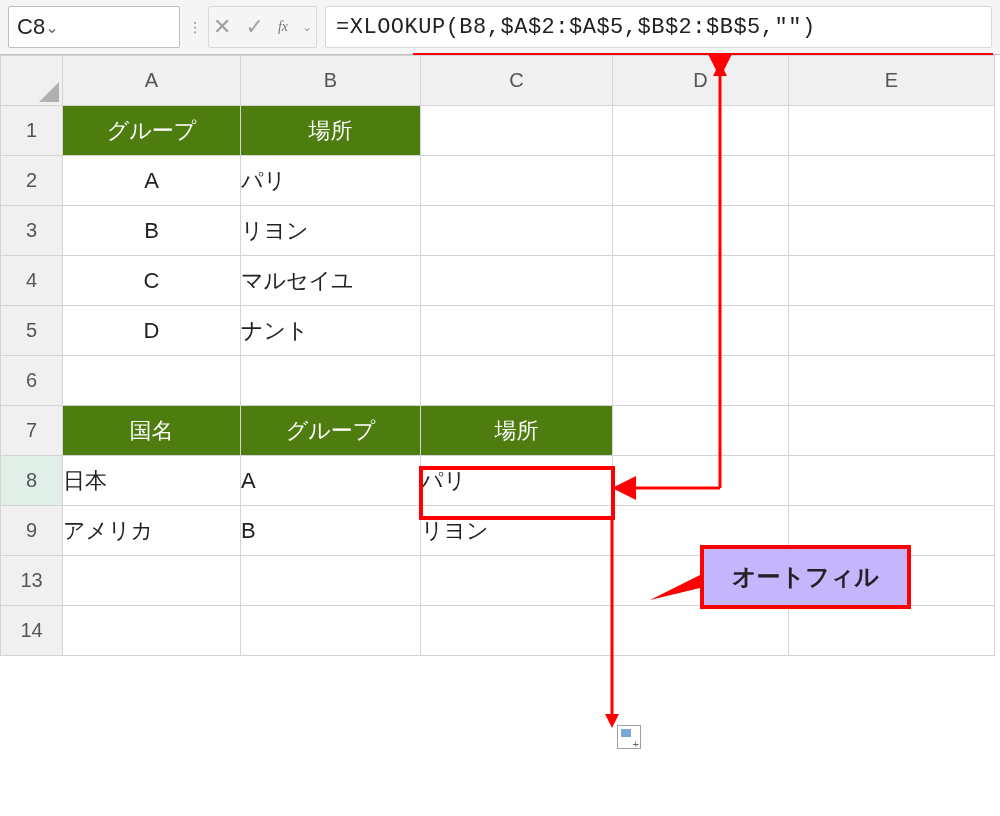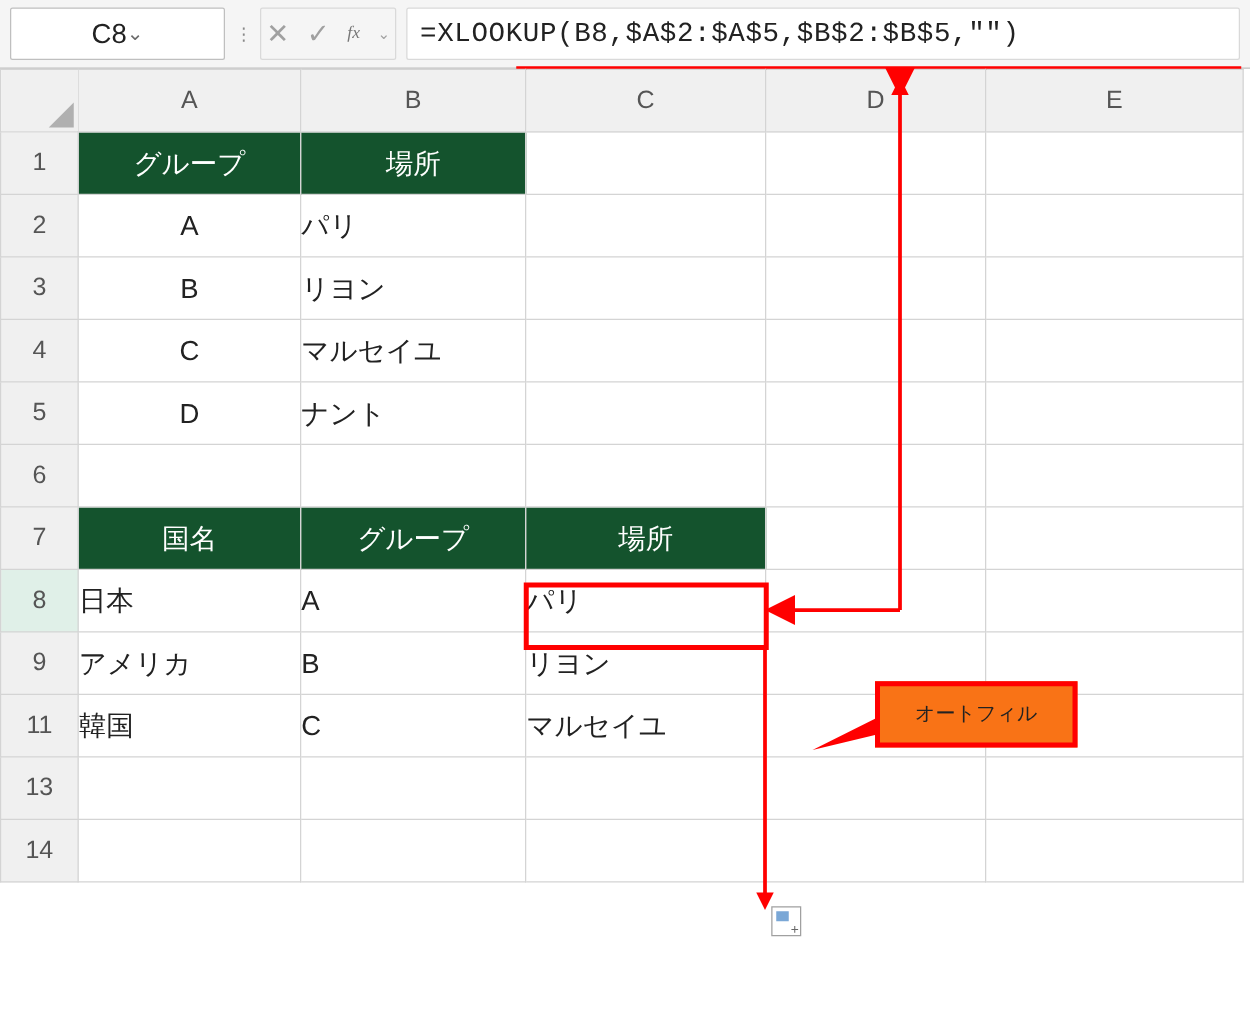--- a/index.html
+++ b/index.html
@@ -22,21 +22,21 @@
     gap: 8px;
   }
   .name-box {
     width: 172px;
     height: 42px;
     background: #fff;
     border: 1px solid #bfbfbf;
     border-radius: 2px;
     display: flex;
     align-items: center;
-    justify-content: center;
+    justify-content: flex-start;
     padding: 0 8px;
     font-size: 22px;
   }
   .name-box .chev { color: #6a6a6a; font-size: 16px; }
   .fbar-icons {
     display: flex;
     align-items: center;
     gap: 14px;
     color: #a0a0a0;
     font-size: 22px;
@@ -99,41 +99,41 @@
     position: absolute;
     right: 3px; bottom: 3px;
     width: 0; height: 0;
     border-style: solid;
     border-width: 0 0 20px 20px;
     border-color: transparent transparent #b0b0b0 transparent;
   }
   .cell { padding: 0 8px; }
   .cell.center { text-align: center; }
   .hdr-cell {
-    background: #14532d;
+    background: #4d7c0f;
     color: #fff;
     text-align: center;
   }
   .colA { width: 178px; }
   .colB { width: 180px; }
   .colC { width: 192px; }
   .colD { width: 176px; }
   .colE { width: 206px; }
   
   .red-box {
     position: absolute;
     border: 4px solid #ff0000;
     pointer-events: none;
   }
   .annot-label {
     position: absolute;
-    background: #f97316;
+    background: #c4b5fd;
     border: 4px solid #ff0000;
-    font-weight: normal;
-    font-size: 16px;
+    font-weight: bold;
+    font-size: 24px;
     padding: 12px 28px;
   }
   svg.anno {
     position: absolute;
     pointer-events: none;
   }
   .autofill-icon {
     position: absolute;
     width: 24px;
     height: 24px;
@@ -258,28 +258,20 @@
   </tr>
   <tr>
     <th class="row-hd">9</th>
     <td class="cell">アメリカ</td>
     <td class="cell">B</td>
     <td class="cell">リヨン</td>
     <td class="cell"></td>
     <td class="cell"></td>
   </tr>
   <tr>
-    <th class="row-hd">11</th>
-    <td class="cell">韓国</td>
-    <td class="cell">C</td>
-    <td class="cell">マルセイユ</td>
-    <td class="cell"></td>
-    <td class="cell"></td>
-  </tr>
-  <tr>
     <th class="row-hd">13</th>
     <td class="cell"></td>
     <td class="cell"></td>
     <td class="cell"></td>
     <td class="cell"></td>
     <td class="cell"></td>
   </tr>
   <tr>
     <th class="row-hd">14</th>
     <td class="cell"></td>

